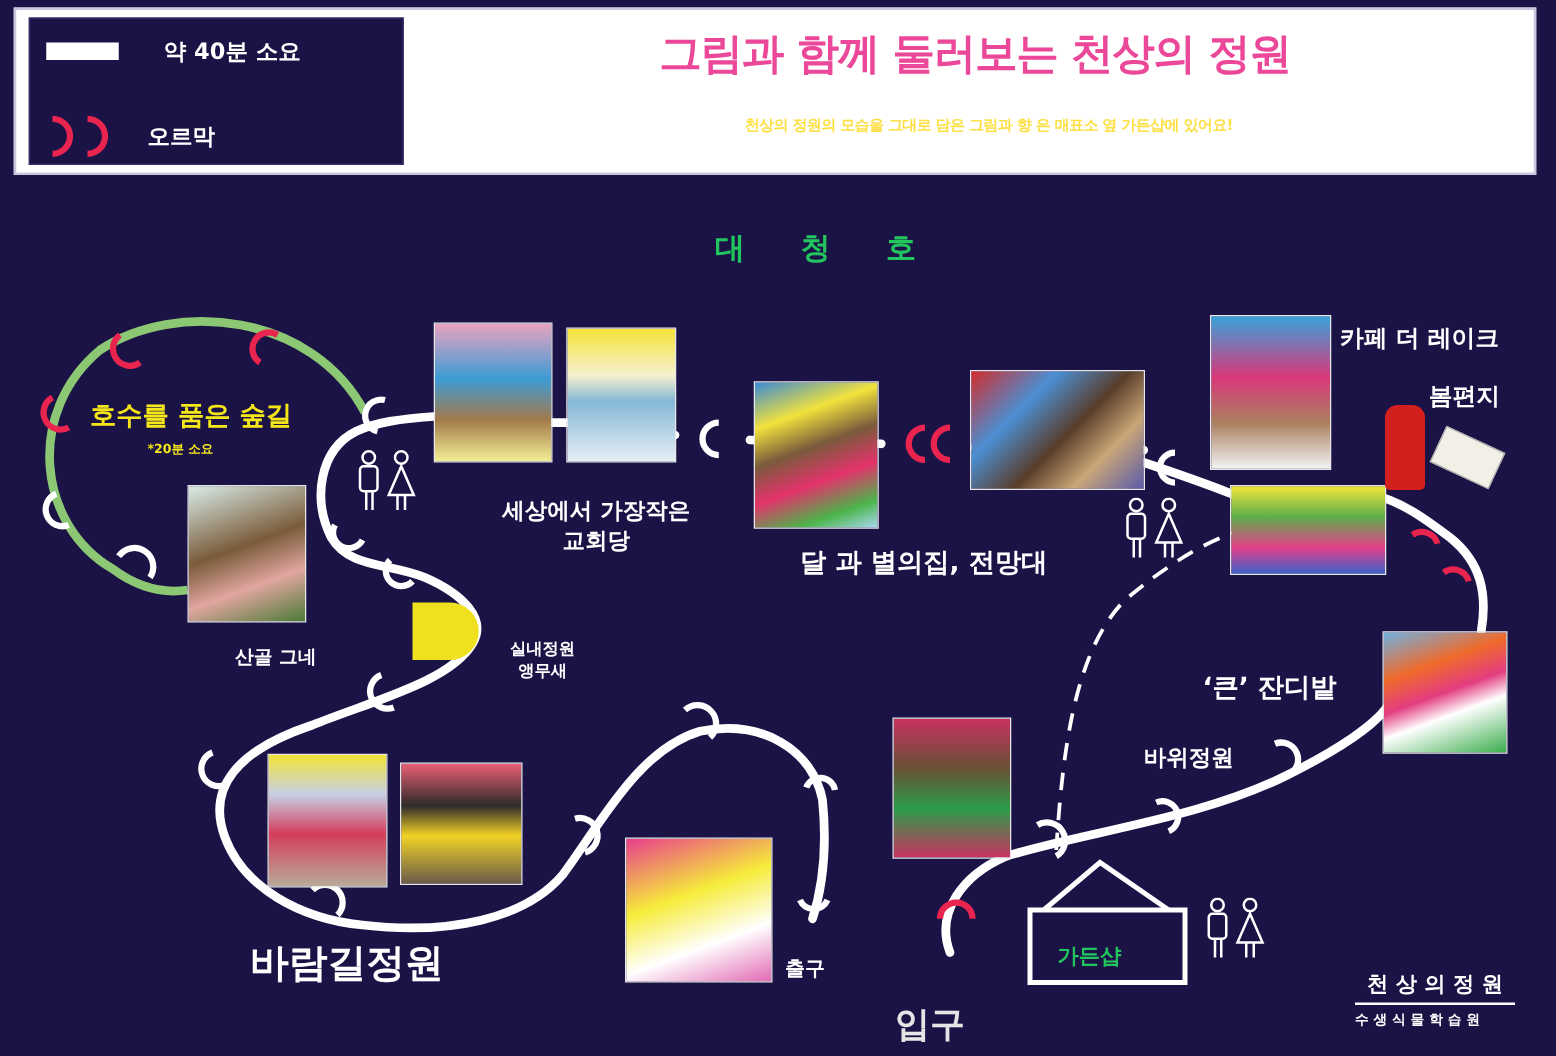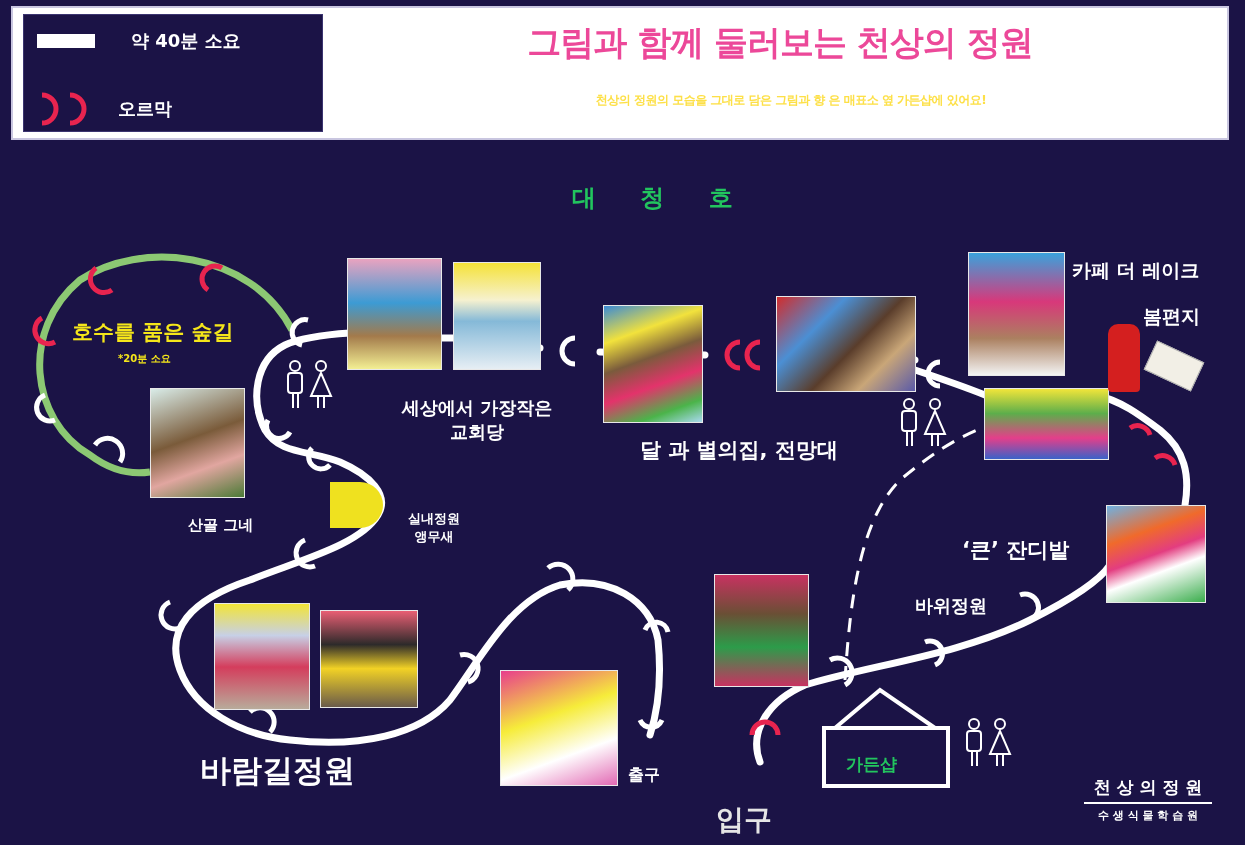--- a/index.html
+++ b/index.html
@@ -177,13 +177,13 @@
 <div class="abs label" style="left:394px;top:510px;font-size:13px;text-align:center;width:80px;">
   <div>실내정원</div>
   <div>앵무새</div>
 </div>
 <div class="abs label" style="left:200px;top:750px;font-size:31px;">바람길정원</div>
 <div class="abs label" style="left:628px;top:765px;font-size:16px;">출구</div>
 <div class="abs label" style="left:716px;top:760px;font-size:28px;color:#e5e5e5;margin-top:41px;">입구</div>
 <div class="abs label" style="left:846px;top:753px;font-size:17px;color:#22c55e;">가든샵</div>
 
 <div class="abs label" style="left:1084px;top:776px;font-size:17px;width:128px;text-align:center;border-bottom:2px solid #ffffff;padding-bottom:3px;">천 상 의 정 원</div>
-<div class="abs label" style="left:1084px;top:808px;font-size:11px;width:128px;text-align:center;">수 생 식 물 학 습 원</div>
+<div class="abs label" style="left:1084px;top:808px;font-size:11px;width:128px;">수 생 식 물 학 습 원</div>
 
 </body></html>

